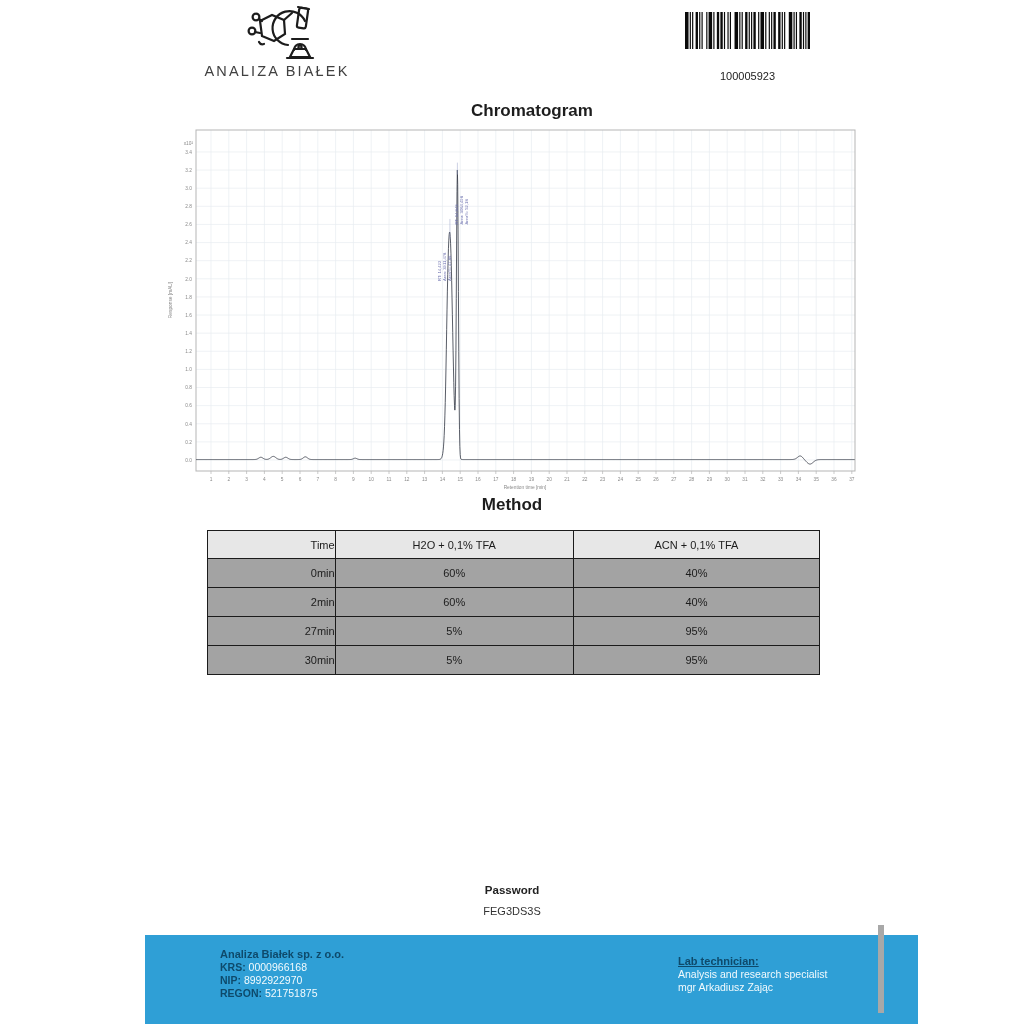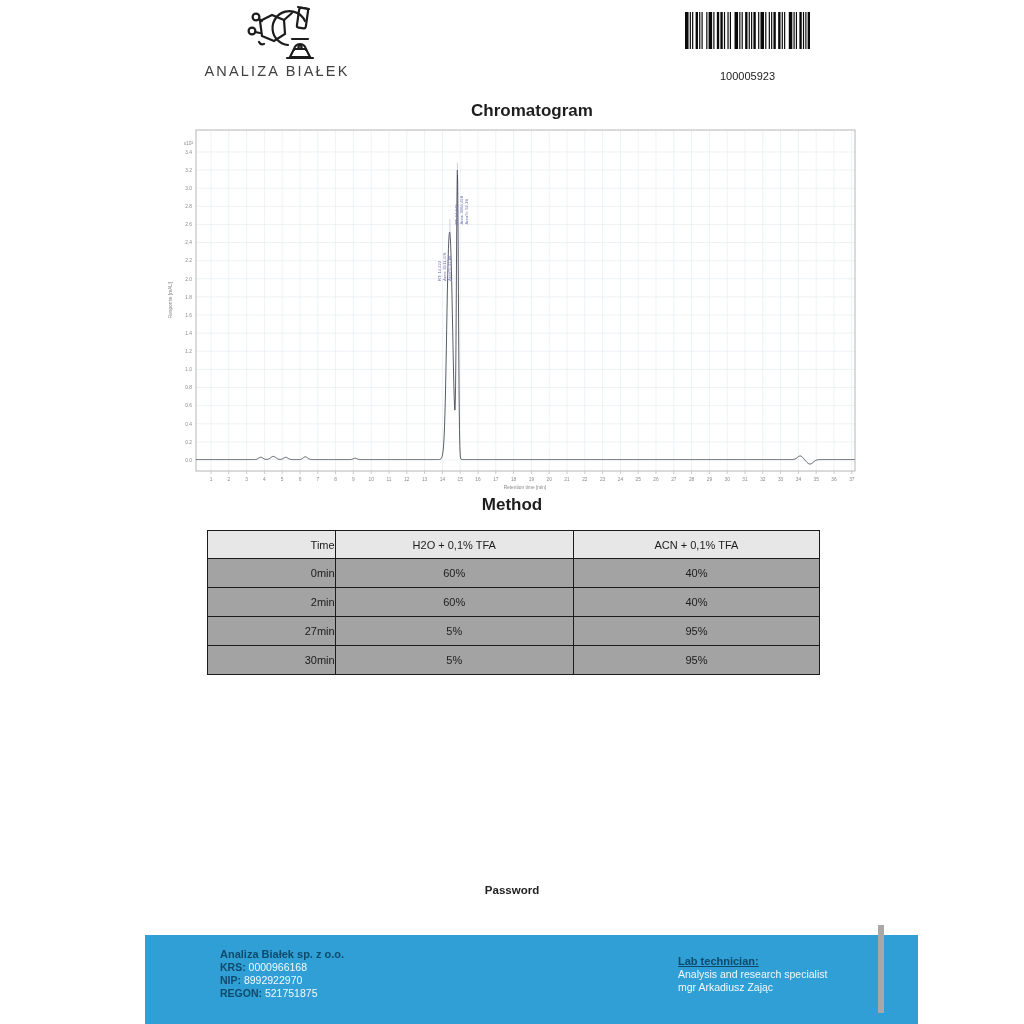--- a/index.html
+++ b/index.html
@@ -309,20 +309,21 @@
         </tr>
         <tr>
           <td class="c0">30min</td>
           <td class="c1">5%</td>
           <td class="c2">95%</td>
         </tr>
       </tbody>
   </table>
 
   <div id="pwd-label">Password</div>
+  <div id="pwd-value">FEG3DS3S</div>
 
   <div id="footer" style="background: rgb(47, 159, 214);">
     <div class="f-col" id="f-col1">
       <div class="f-head" style="color: rgb(14, 74, 107);">Analiza Białek sp. z o.o.</div>
       <div><span class="f-label" style="color: rgb(14, 74, 107);">KRS:</span> <span class="f-val" style="color: rgb(242, 250, 253);">0000966168</span></div>
       <div><span class="f-label" style="color: rgb(14, 74, 107);">NIP:</span> <span class="f-val" style="color: rgb(242, 250, 253);">8992922970</span></div>
       <div><span class="f-label" style="color: rgb(14, 74, 107);">REGON:</span> <span class="f-val" style="color: rgb(242, 250, 253);">521751875</span></div>
     </div>
     <div class="f-col" id="f-col3">
       <div class="f-head" style="color: rgb(14, 74, 107); text-decoration: underline;">Lab technician:</div>

